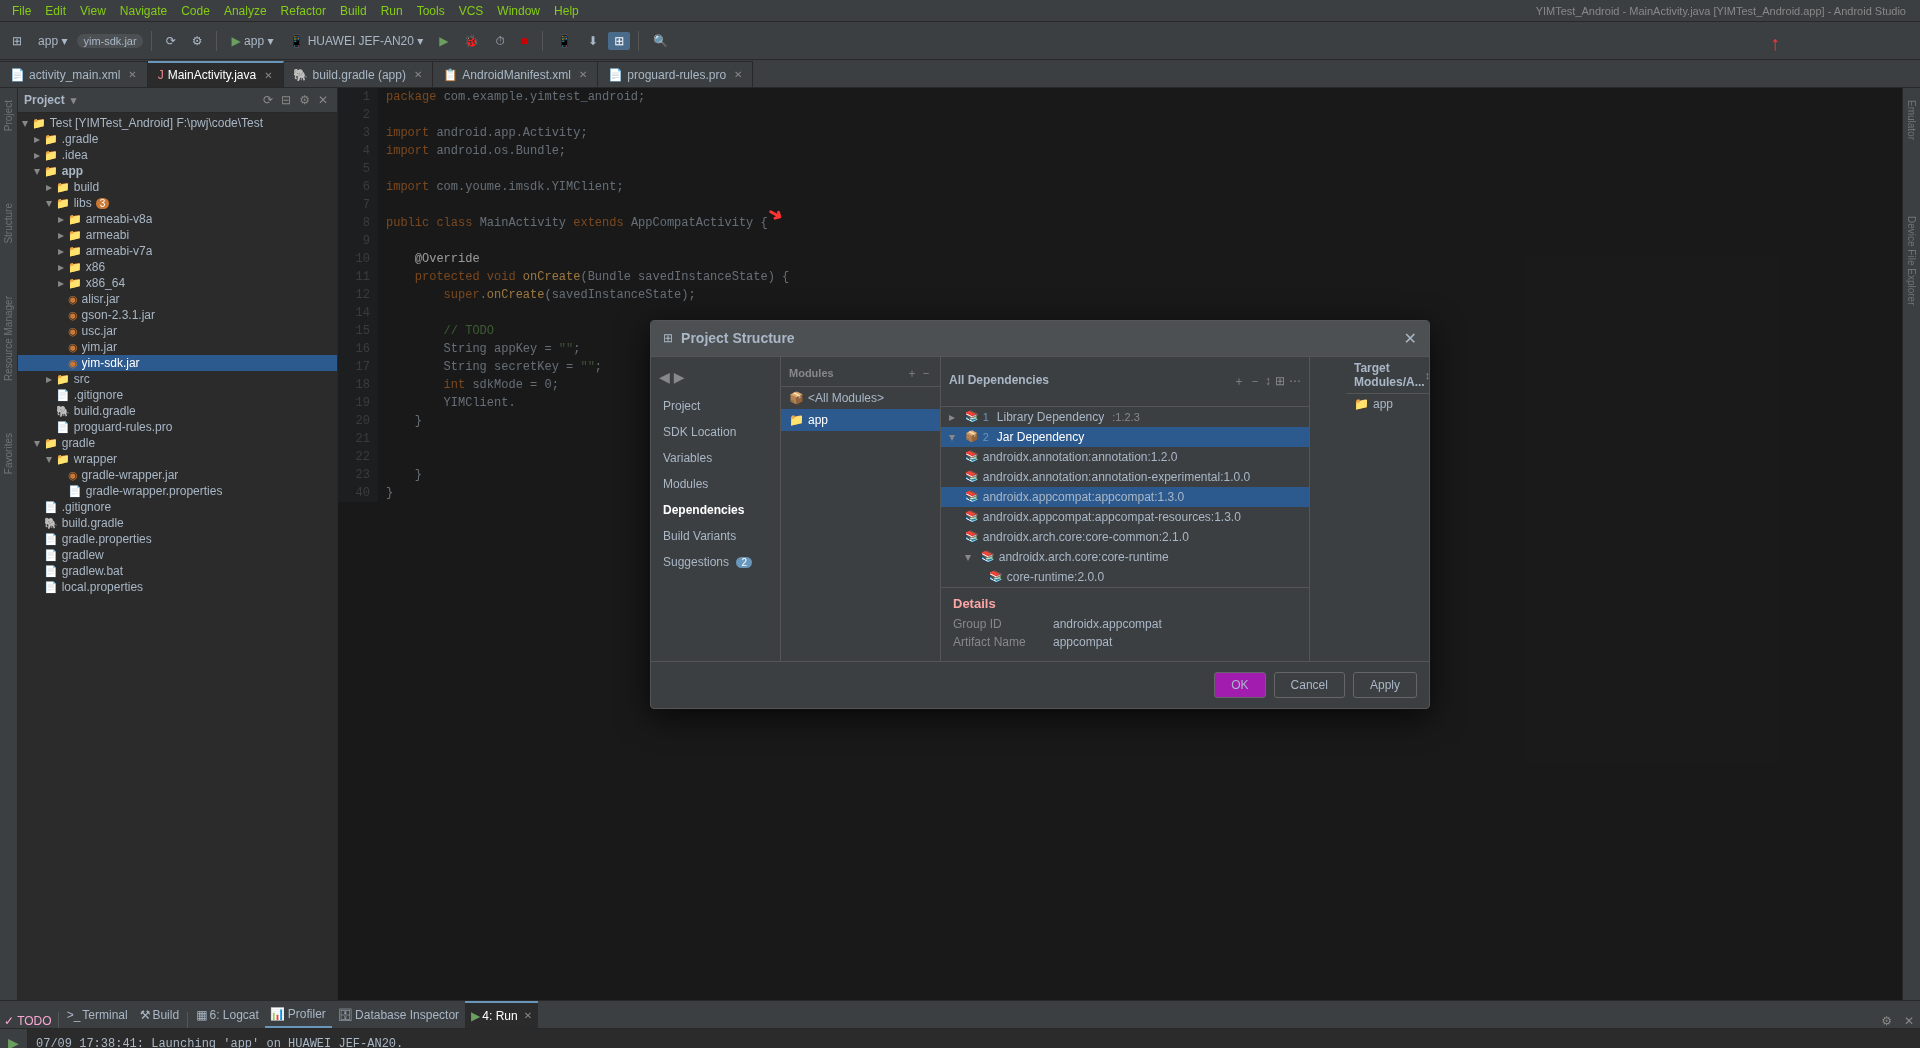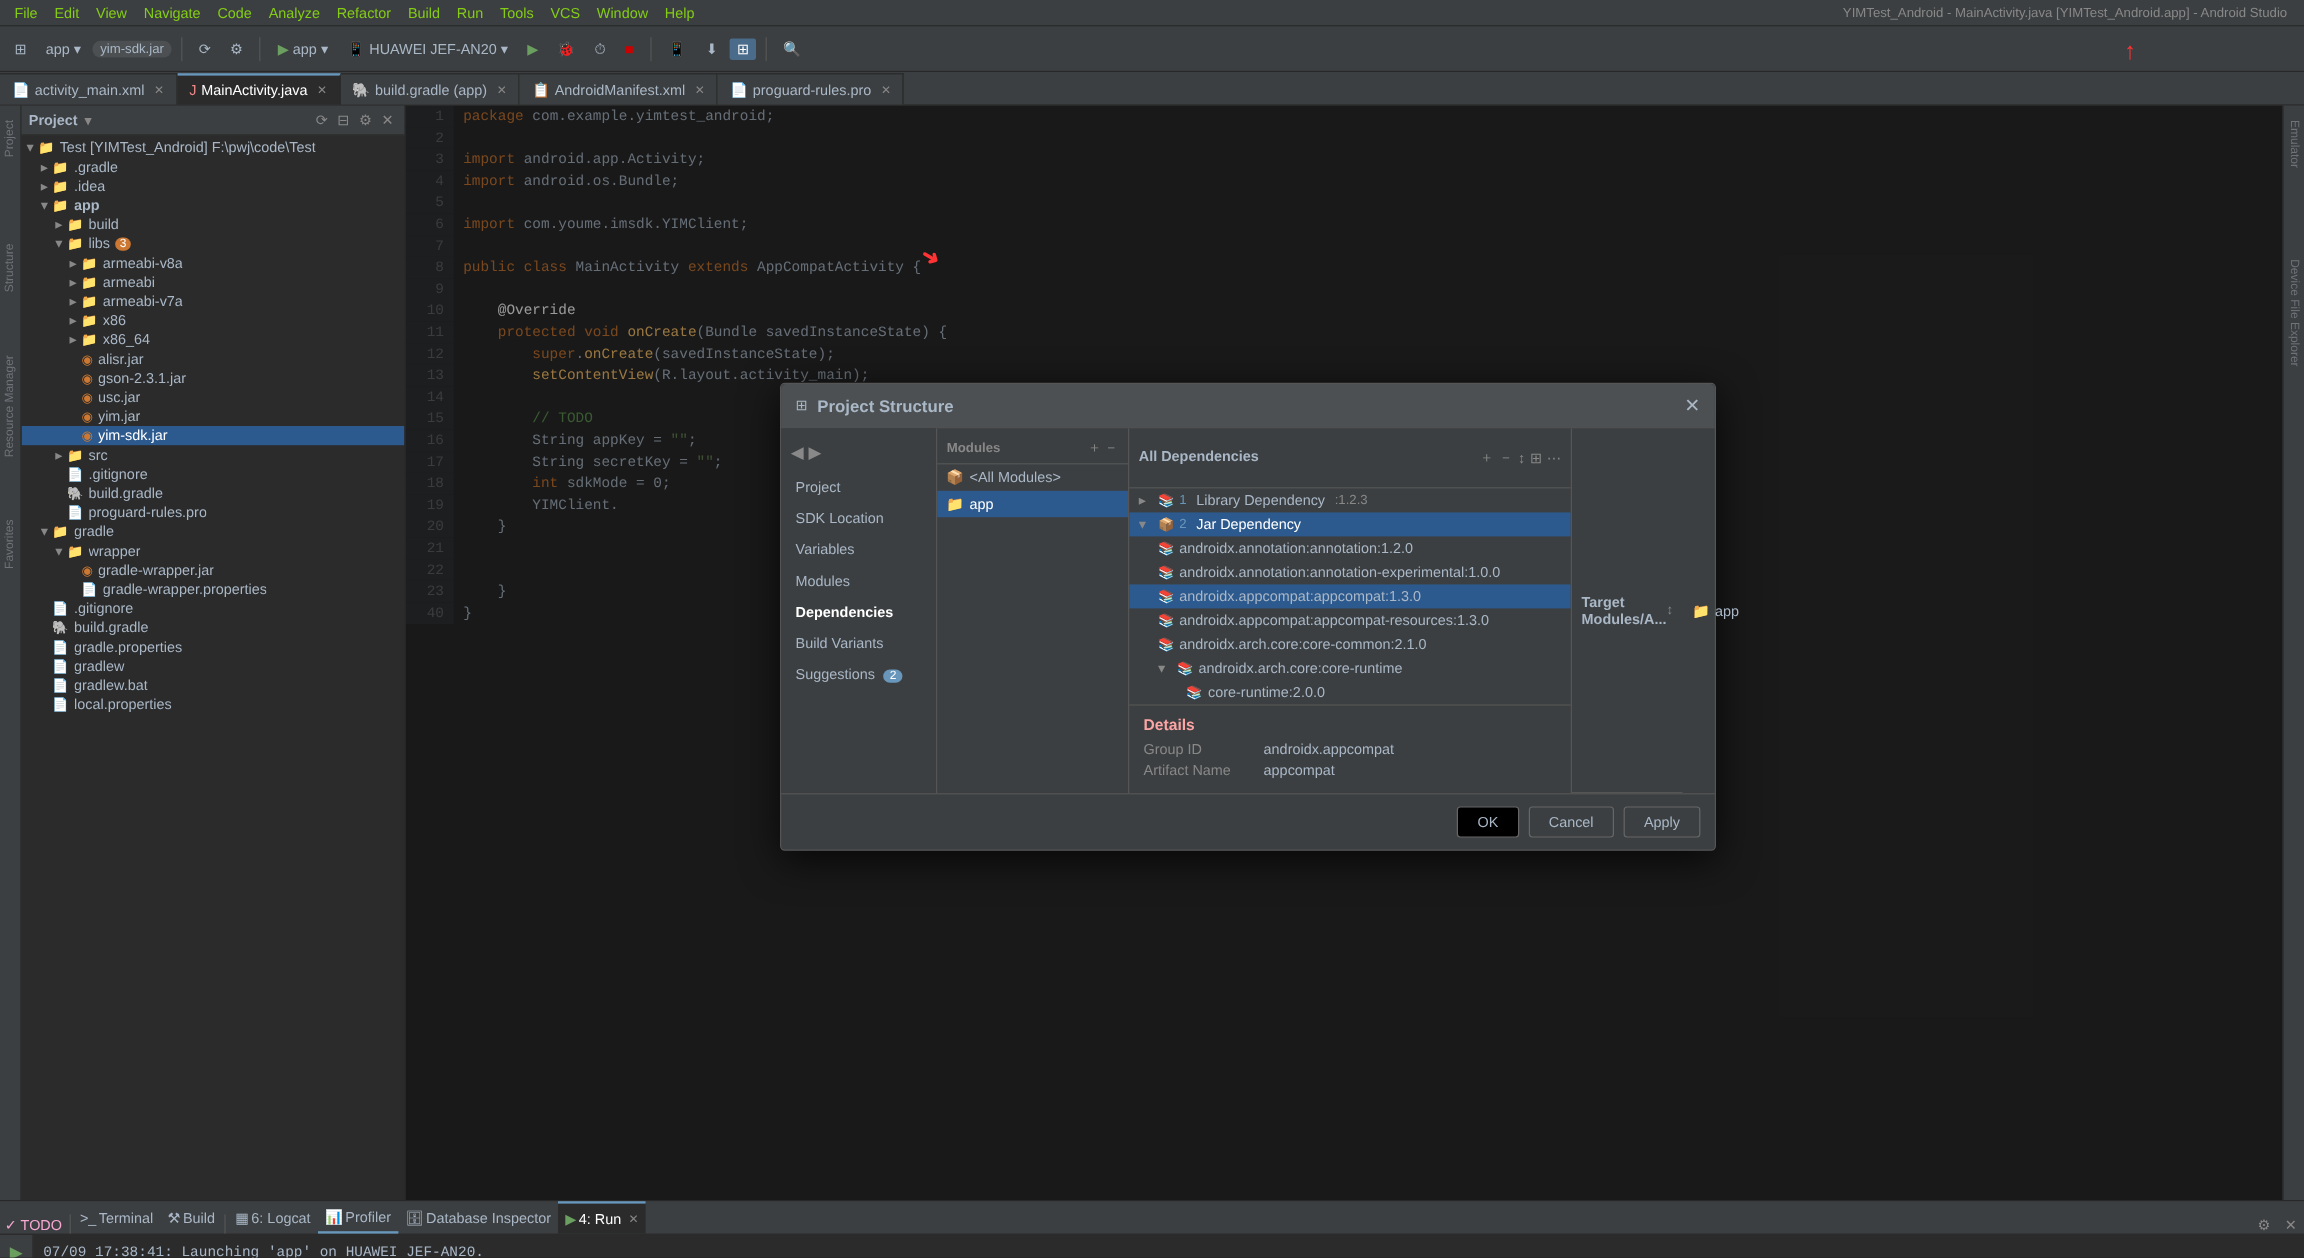--- a/index.html
+++ b/index.html
@@ -332,20 +332,22 @@
       margin-bottom: 4px;
       color: #a9b7c6;
     }
     .details-key { width: 100px; color: #888; }
     .details-val { color: #a9b7c6; }
 
     .target-modules-panel {
       width: 120px;
       border-left: 1px solid #555;
       display: flex;
+      flex-direction: column;
+      padding-left: 36px;
     }
     .target-header {
       padding: 4px 8px;
       font-size: 12px;
       color: #a9b7c6;
       font-weight: bold;
       border-bottom: 1px solid #555;
       display: flex;
       align-items: center;
       justify-content: space-between;
@@ -367,21 +369,21 @@
       border-top: 1px solid #555;
     }
     .modal-btn {
       padding: 5px 16px;
       font-size: 12px;
       border-radius: 3px;
       cursor: pointer;
       border: 1px solid #666;
     }
     .modal-btn-primary {
-      background: #000000;
+      background: #a21caf;
       color: #a9b7c6;
     }
     .modal-btn-secondary {
       background: transparent;
       color: #a9b7c6;
     }
 
     
     ::-webkit-scrollbar { width: 8px; height: 8px; }
     ::-webkit-scrollbar-track { background: #3c3f41; }
@@ -768,24 +770,20 @@
       </div>
       <div class="code-line">
         <span class="line-num">11</span>
         <span class="line-content">    <span class="kw">protected void</span> <span class="fn">onCreate</span>(<span class="cls">Bundle</span> savedInstanceState) {</span>
       </div>
       <div class="code-line">
         <span class="line-num">12</span>
         <span class="line-content">        <span class="kw">super</span>.<span class="fn">onCreate</span>(savedInstanceState);</span>
       </div>
       <div class="code-line">
-        <span class="line-num">13</span>
-        <span class="line-content">        <span class="fn">setContentView</span>(R.layout.activity_main);</span>
-      </div>
-      <div class="code-line">
         <span class="line-num">14</span>
         <span class="line-content"></span>
       </div>
       <div class="code-line">
         <span class="line-num">15</span>
         <span class="line-content">        <span class="cmt">// TODO</span></span>
       </div>
       <div class="code-line">
         <span class="line-num">16</span>
         <span class="line-content">        <span class="cls">String</span> appKey = <span class="str">""</span>;</span>

